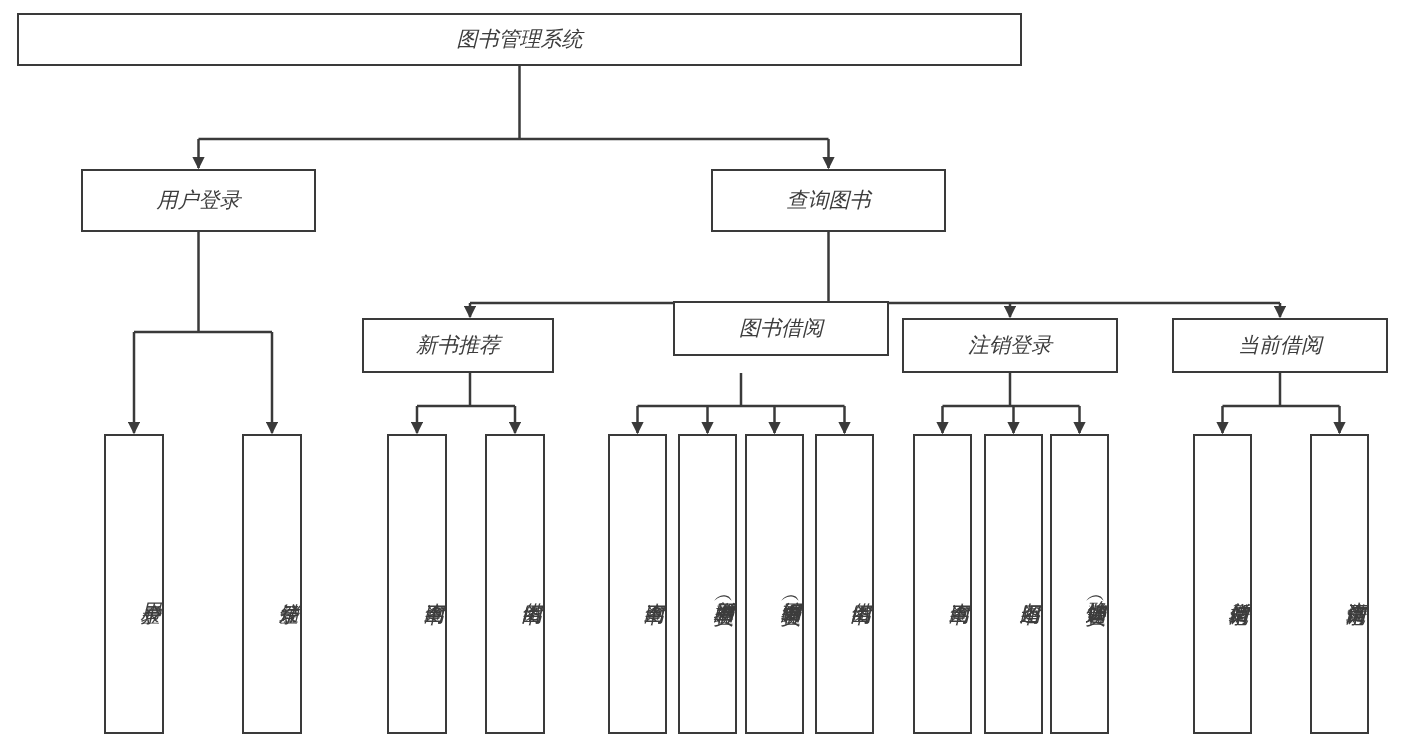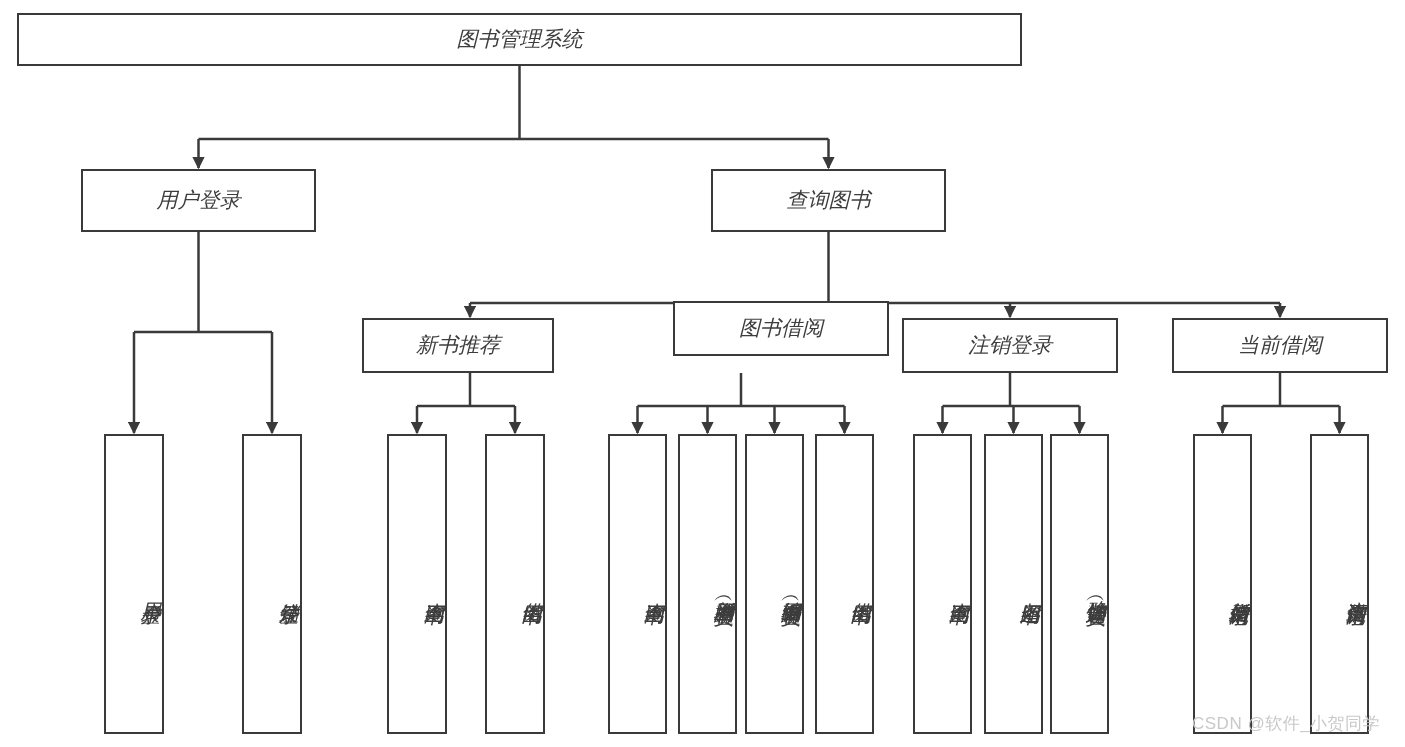--- a/index.html
+++ b/index.html
@@ -163,14 +163,13 @@
       <div class="node v" style="left: 1050px; top: 434px; width: 59px; height: 300px;">
         <span>确认归还（管理员）</span>
       </div>
       <div class="node v" style="left: 1193px; top: 434px; width: 59px; height: 300px;">
         <span>新增借阅记录</span>
       </div>
       <div class="node v" style="left: 1310px; top: 434px; width: 59px; height: 300px;">
         <span>查询借阅记录</span>
       </div>
     </div>
-  <div class="watermark">CSDN @软件_小贺同学</div>
 </div>
 
 </body></html>

